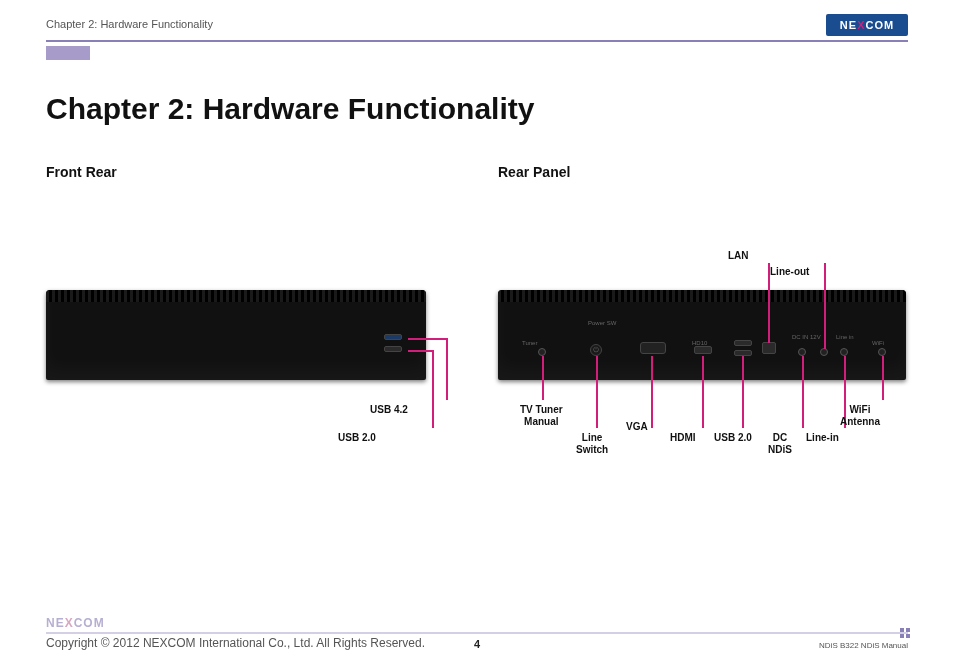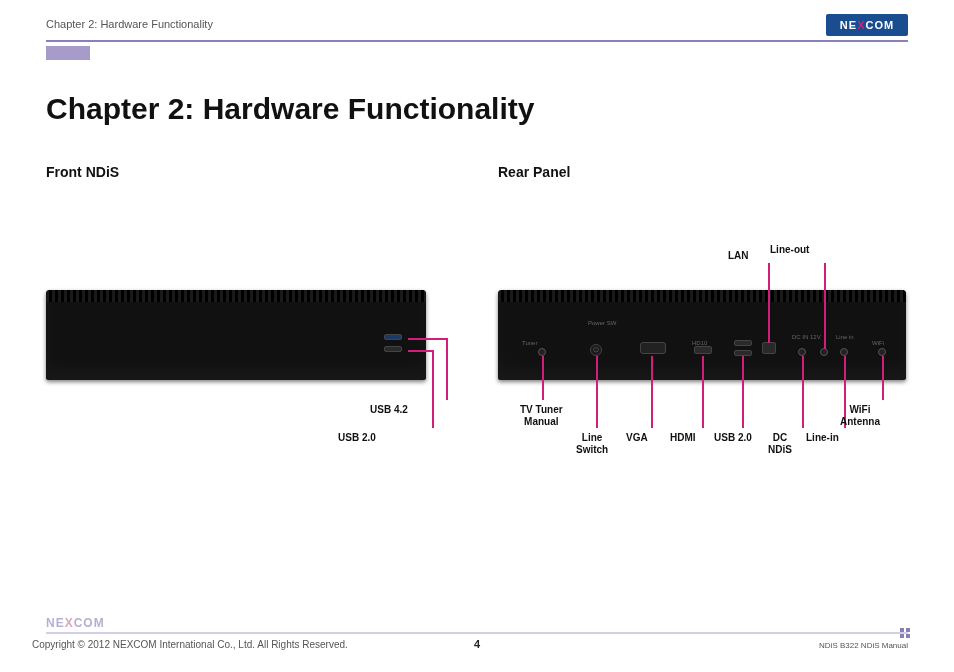--- a/index.html
+++ b/index.html
@@ -142,23 +142,23 @@
     left: 46px;
     bottom: 42px;
     font-size: 12px;
     font-weight: bold;
     color: #b7afd1;
     letter-spacing: 1px;
   }
   .footer-logo .x { color: #d6a8c2; }
   .footer-copy {
     position: absolute;
-    left: 32px;
+    left: 46px;
     bottom: 22px;
-    font-size: 10px;
+    font-size: 12px;
     color: #555;
   }
   .footer-page {
     position: absolute;
     left: 0; right: 0;
     bottom: 22px;
     text-align: center;
     font-size: 11px;
     font-weight: bold;
     color: #222;
@@ -178,21 +178,21 @@
   <div class="header-title">Chapter 2: Hardware Functionality</div>
   <div class="header-logo">
     <span>NE</span><span class="x">X</span><span>COM</span>
   </div>
   <div class="header-line"></div>
 </div>
 <div class="side-tab"></div>
 
 <h1 class="page-title">Chapter 2: Hardware Functionality</h1>
 
-<div class="subheading sub-front">Front NDiS</div>
+<div class="subheading sub-front">Front Rear</div>
 <div class="subheading sub-rear">Rear Panel</div>
 
 <div class="device device-front">
   <div class="device-top"></div>
 
   <div class="port usb" style="right:24px; top:44px; background:#1b3a66;"></div>
   <div class="port usb" style="right:24px; top:56px;"></div>
 </div>
 
 <div class="callout" style="left:408px; top:338px; width:40px; height:1.5px;"></div>
@@ -226,32 +226,32 @@
   <div class="port jack" style="left:300px; top:58px;"></div>
   <div class="port jack" style="left:322px; top:58px;"></div>
   <div class="port jack" style="left:342px; top:58px;"></div>
   <div class="port jack" style="left:380px; top:58px;"></div>
 </div>
 
 <div class="callout" style="left:768px; top:263px; width:1.5px; height:80px;"></div>
 <div class="label" style="left:728px; top:250px;">LAN</div>
 
 <div class="callout" style="left:824px; top:263px; width:1.5px; height:86px;"></div>
-<div class="label" style="left:770px; top:244px;">Line-out</div>
+<div class="label" style="left:770px; top:266px;">Line-out</div>
 
 <div class="callout" style="left:542px; top:356px; width:1.5px; height:44px;"></div>
 <div class="label" style="left:520px; top:404px;">TV Tuner
 Manual</div>
 
 <div class="callout" style="left:596px; top:356px; width:1.5px; height:72px;"></div>
 <div class="label" style="left:576px; top:432px;">Line
 Switch</div>
 
 <div class="callout" style="left:651px; top:356px; width:1.5px; height:72px;"></div>
-<div class="label" style="left:626px; top:432px;">VGA</div>
+<div class="label" style="left:626px; top:421px;">VGA</div>
 
 <div class="callout" style="left:702px; top:356px; width:1.5px; height:72px;"></div>
 <div class="label" style="left:670px; top:432px;">HDMI</div>
 
 <div class="callout" style="left:742px; top:356px; width:1.5px; height:72px;"></div>
 <div class="label" style="left:714px; top:432px;">USB 2.0</div>
 
 <div class="callout" style="left:802px; top:356px; width:1.5px; height:72px;"></div>
 <div class="label" style="left:768px; top:432px;">DC
 NDiS</div>

